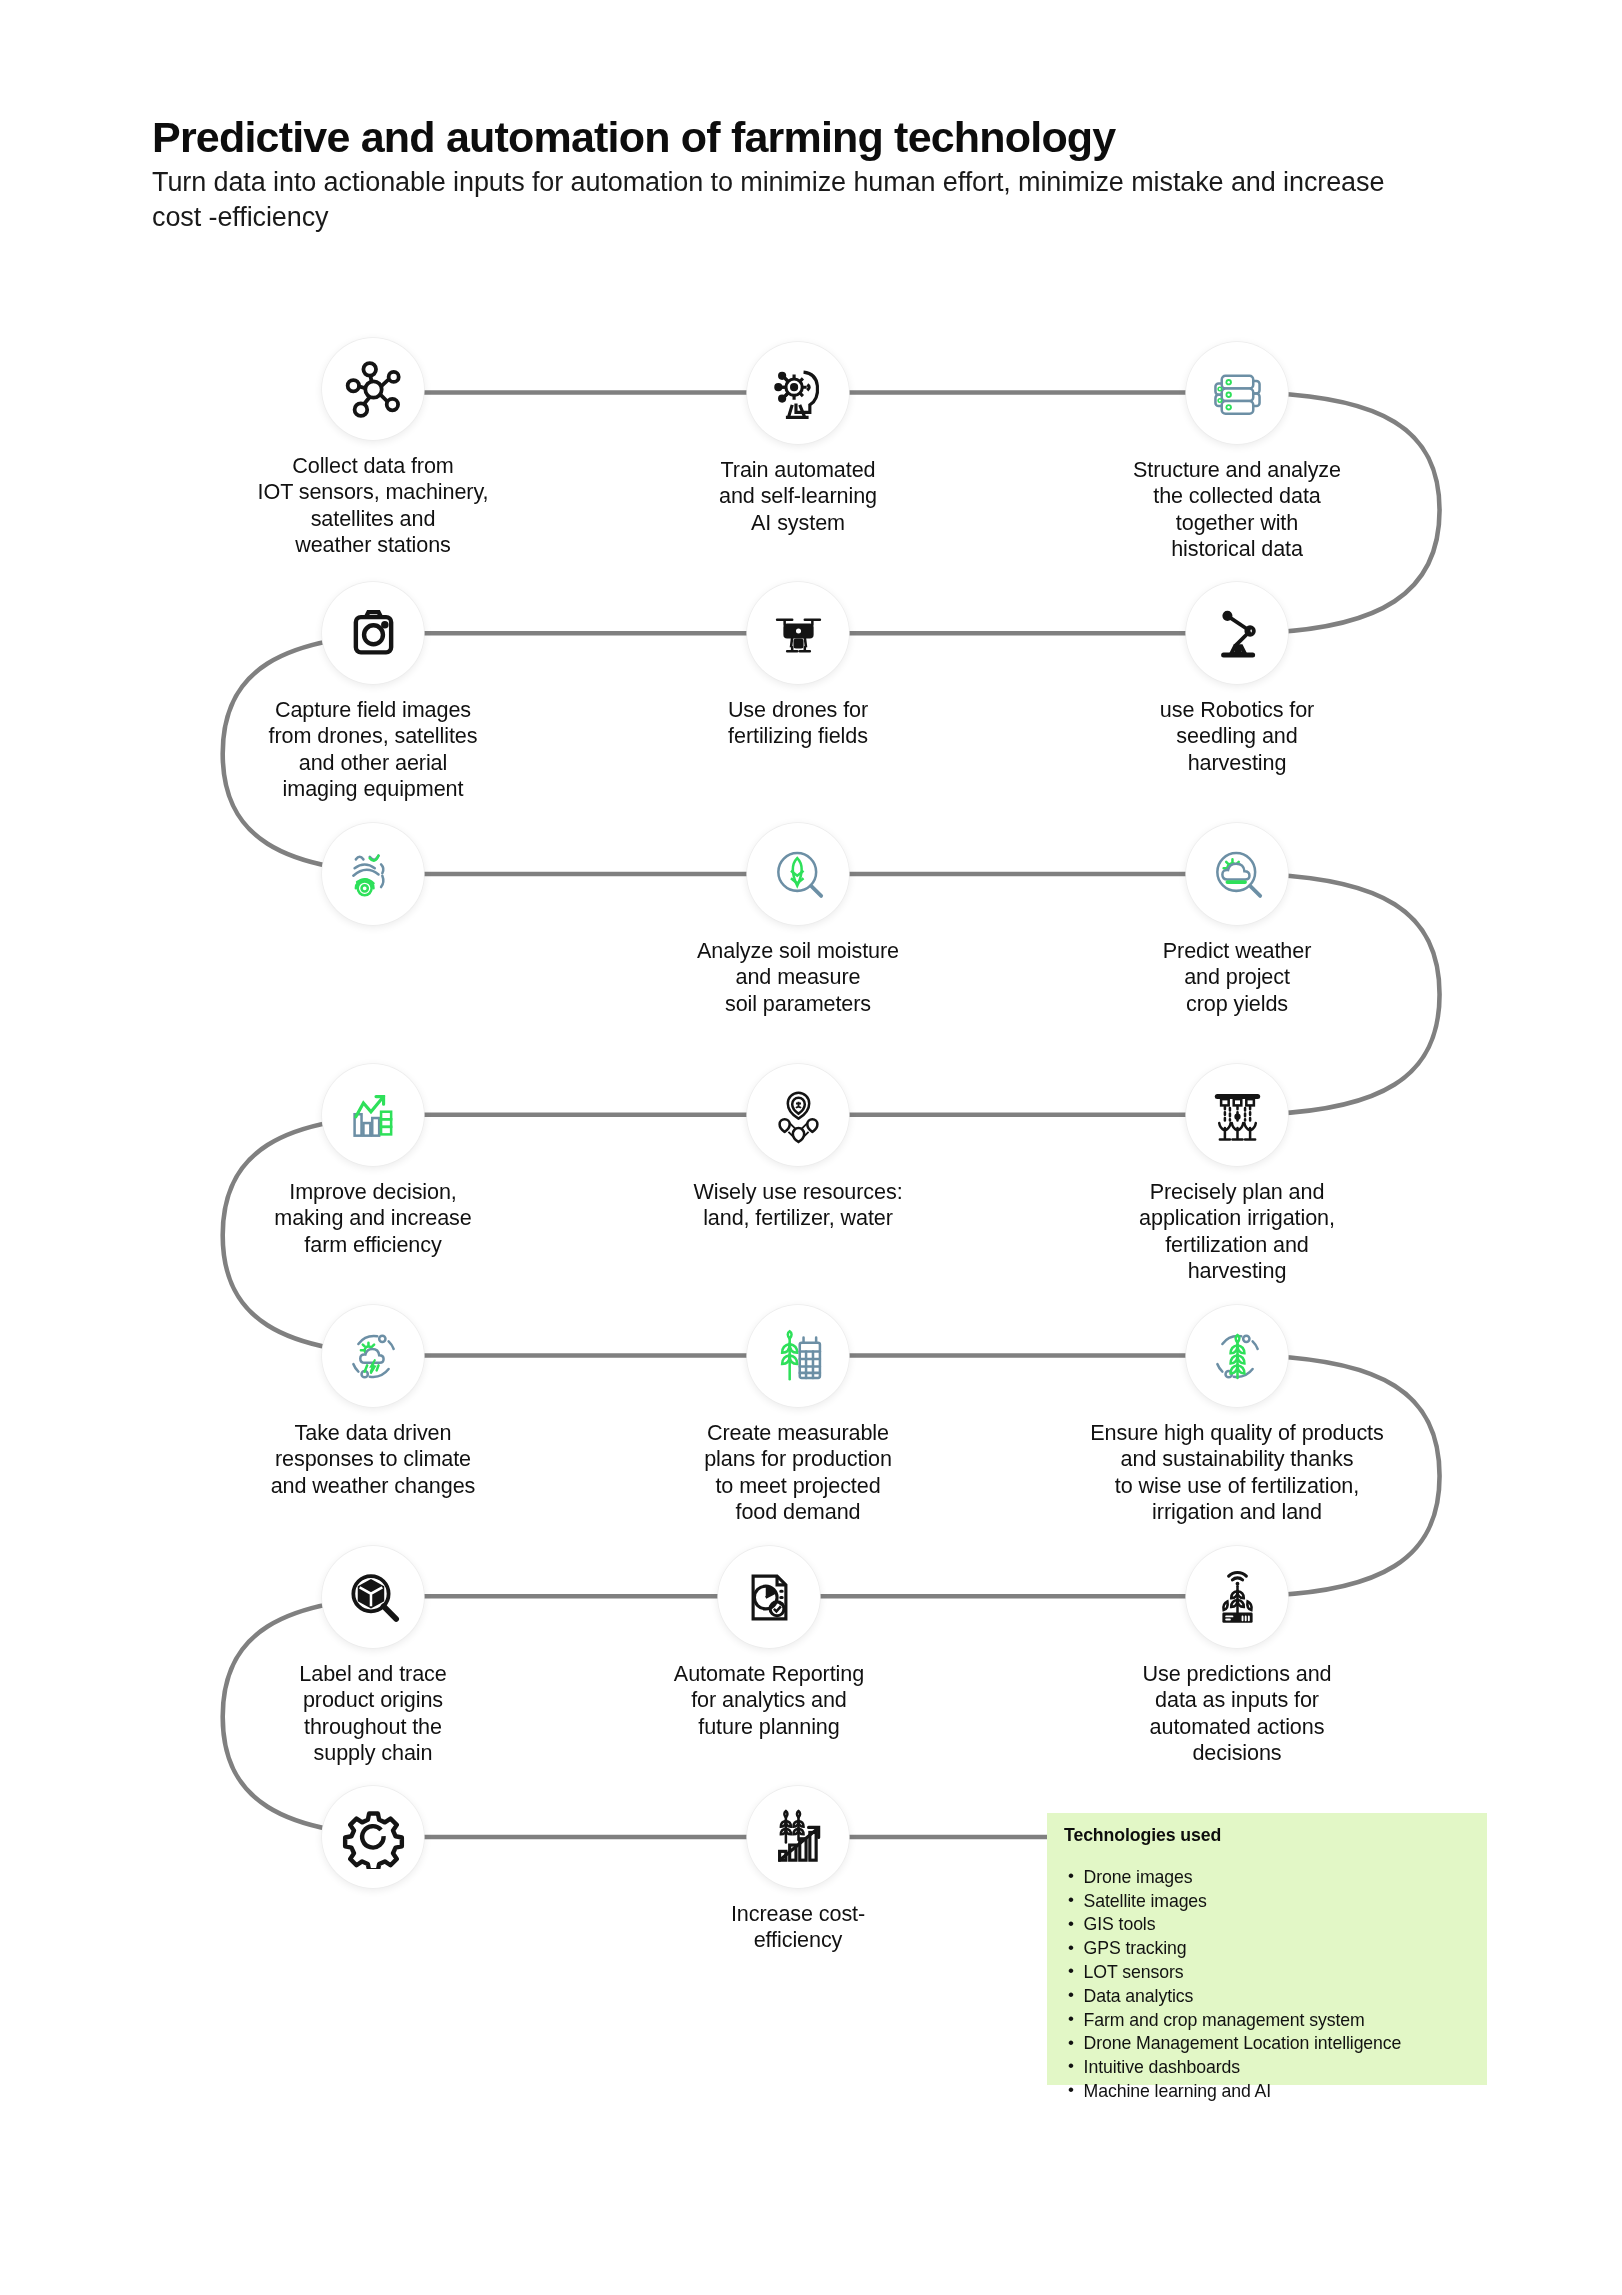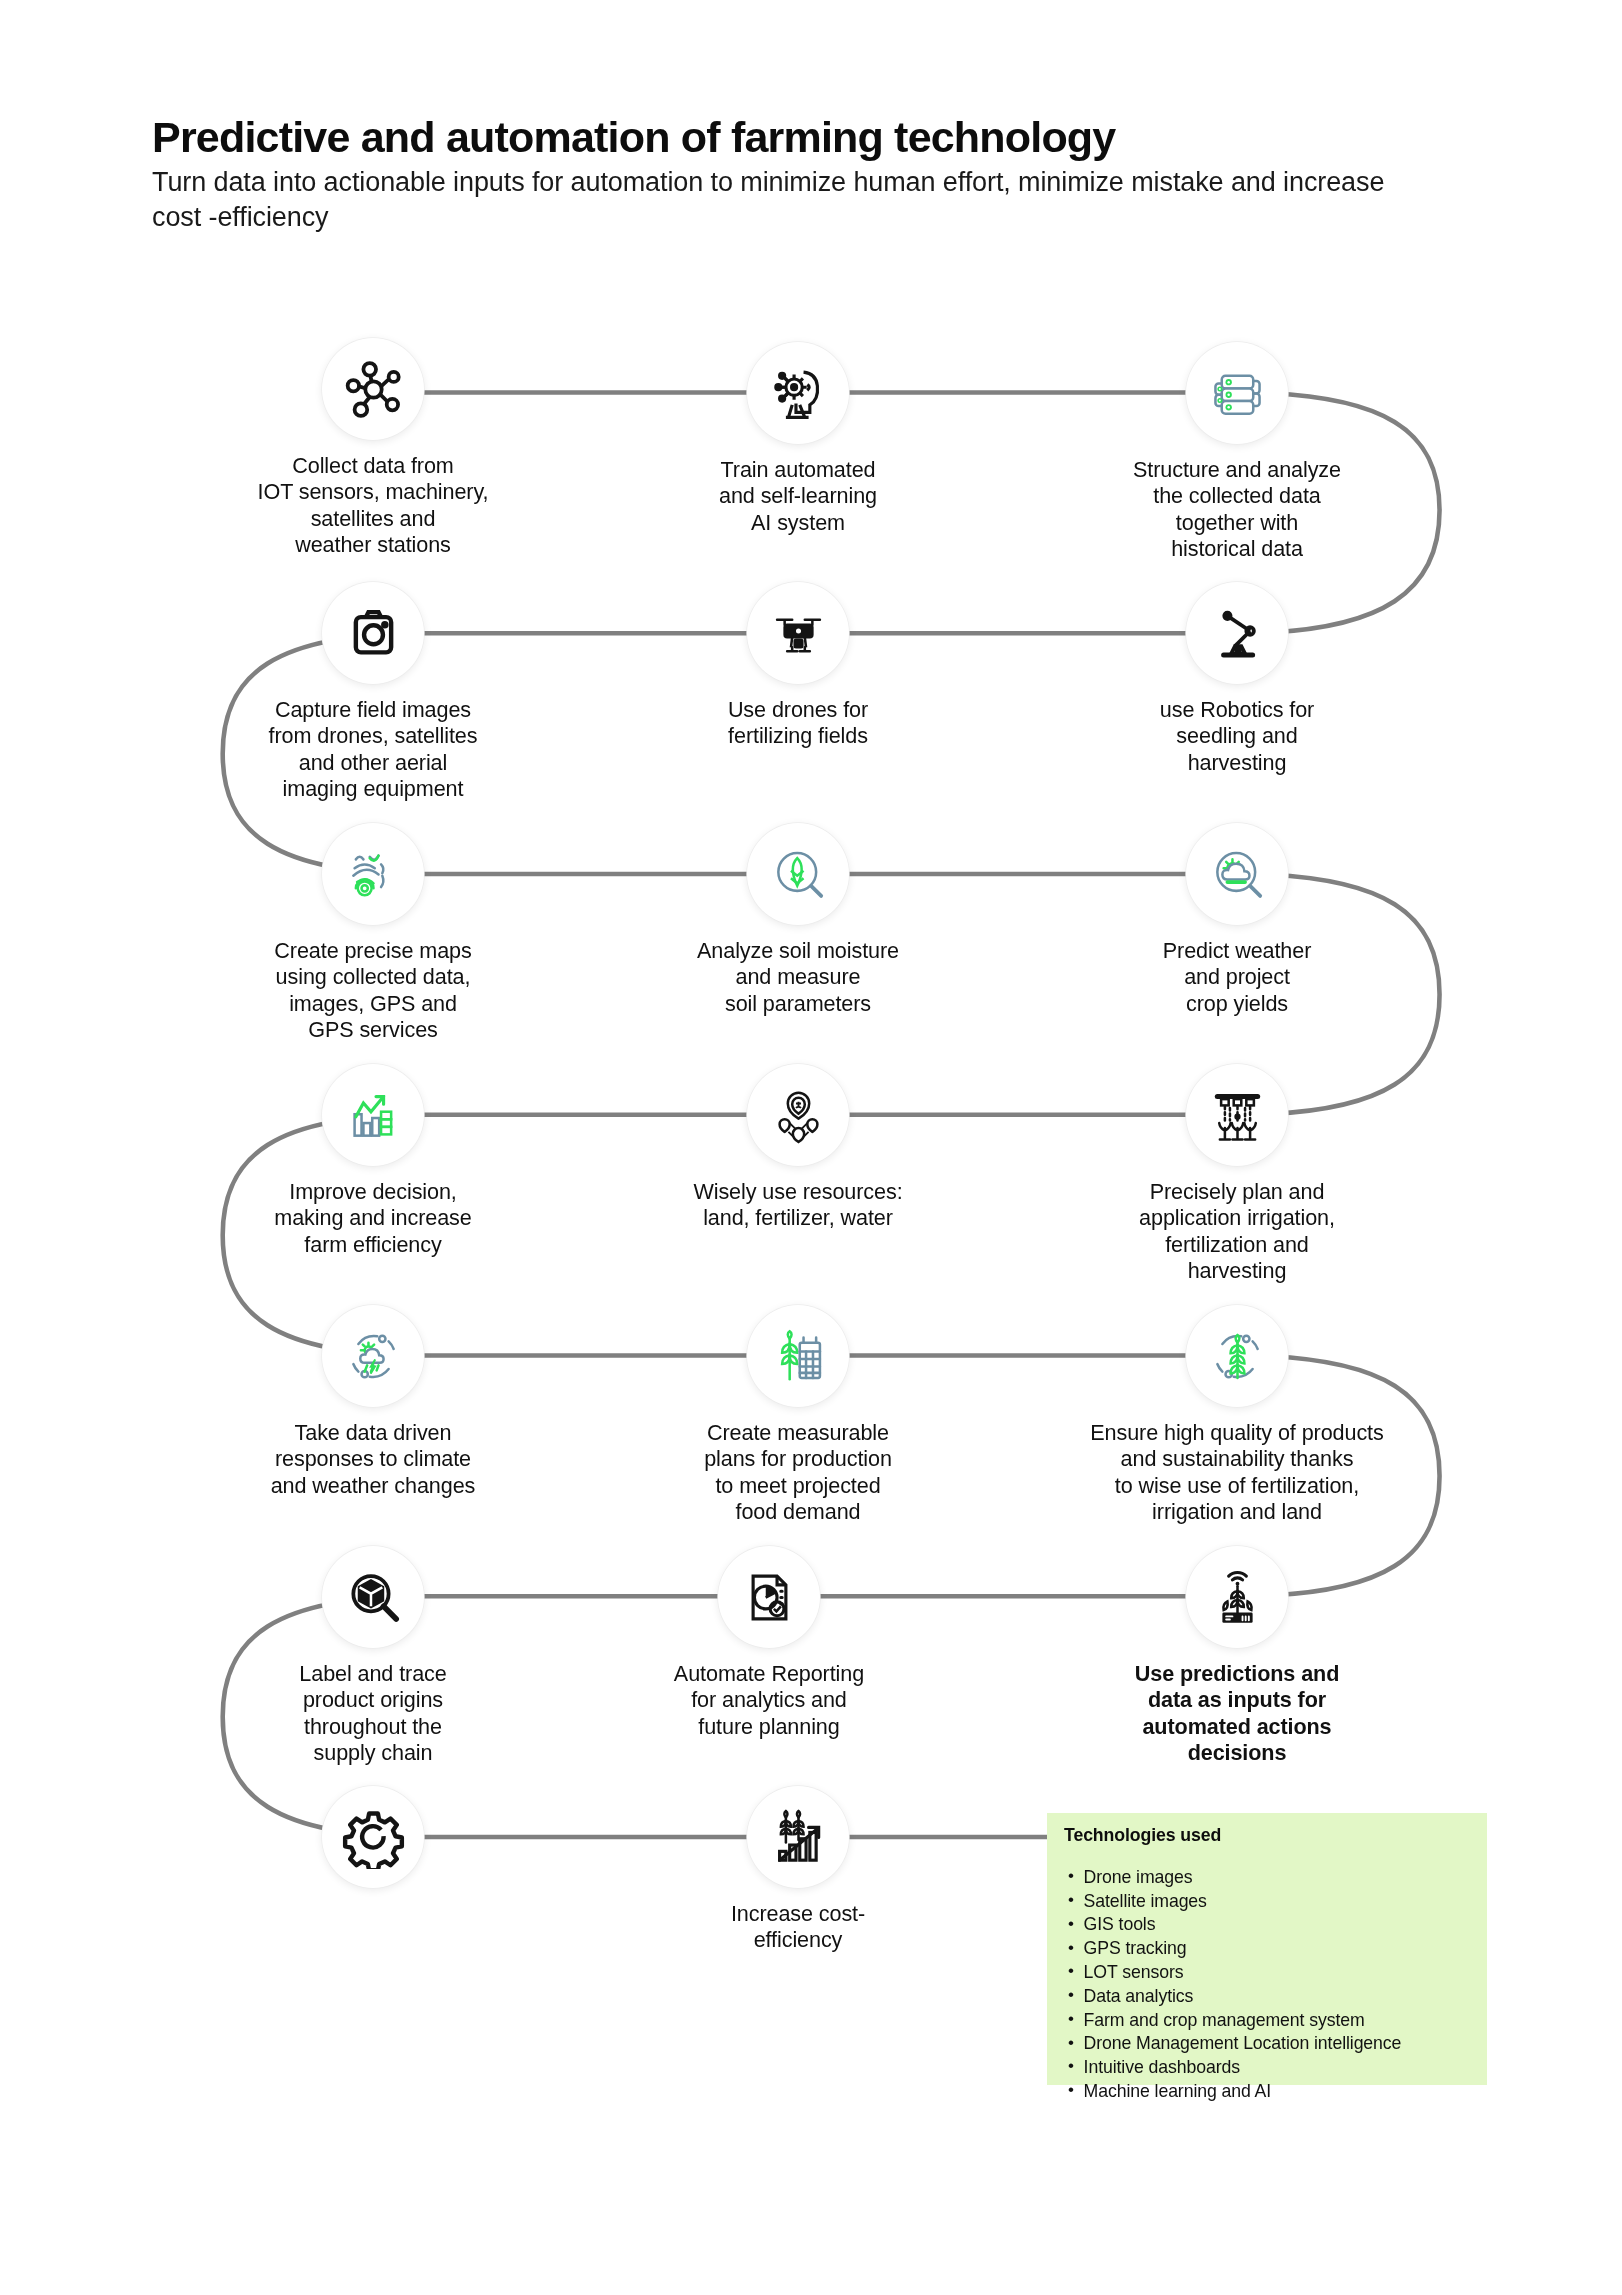--- a/index.html
+++ b/index.html
@@ -216,24 +216,20 @@
               <path d="M44 24 q8 10 14 -4"></path>
               <path d="M24 62 q14 -10 26 2"></path>
             </g>
     <g stroke="#2ee05a">
               <circle cx="36" cy="72" r="5"></circle>
               <circle cx="36" cy="72" r="11"></circle>
               <path d="M22 72 a14 14 0 0 1 28 0"></path>
             </g>
           </svg>
         </div>
-        <div class="caption">Create precise maps
-using collected data,
-images, GPS and
-GPS services</div>
       </div>
       <div class="node" style="left: 798px; top: 823px;">
         <div class="bubble">
           <svg viewBox="0 0 100 100" fill="none" stroke-width="4">
     <circle cx="48" cy="46" r="30" stroke="#6c8fa5"></circle>
             <path d="M70 68 L86 84" stroke="#6c8fa5" stroke-width="6" stroke-linecap="round"></path>
     <path d="M48 24 q14 14 0 44 q-14 -30 0 -44z" stroke="#2ee05a"></path>
     <path d="M38 44 l10 8 l10 -8 M38 56 l10 8 l10 -8" stroke="#2ee05a"></path>
           </svg>
         </div>
@@ -420,21 +416,21 @@
               <path d="M68 40 h2 M68 50 h2 M68 60 h2"></path>
             </g>
     <circle cx="62" cy="68" r="11"></circle>
             <path d="M57 68 l4 4 l7 -8" stroke-width="4"></path>
           </svg>
         </div>
         <div class="caption">Automate Reporting
 for analytics and
 future planning</div>
       </div>
-      <div class="node" style="left: 1237px; top: 1546px; font-weight: bold;">
+      <div class="node" style="left: 1237px; top: 1546px;">
         <div class="bubble">
           <svg viewBox="0 0 100 100" fill="none" stroke="#141414" stroke-width="4" stroke-linecap="round">
     <path d="M42 22 a12 12 0 0 1 16 0" stroke-width="5"></path>
     <path d="M36 16 a20 20 0 0 1 28 0" stroke-width="5"></path>
     <circle cx="50" cy="28" r="3" fill="#141414" stroke="none"></circle>
     <path d="M50 74 V32"></path>
     <path d="M50 40 q-10 1 -10 11 q10 0 10 -11z"></path>
             <path d="M50 40 q10 1 10 11 q-10 0 -10 -11z"></path>
     <path d="M50 54 q-10 1 -10 11 q10 0 10 -11z"></path>
             <path d="M50 54 q10 1 10 11 q-10 0 -10 -11z"></path>

